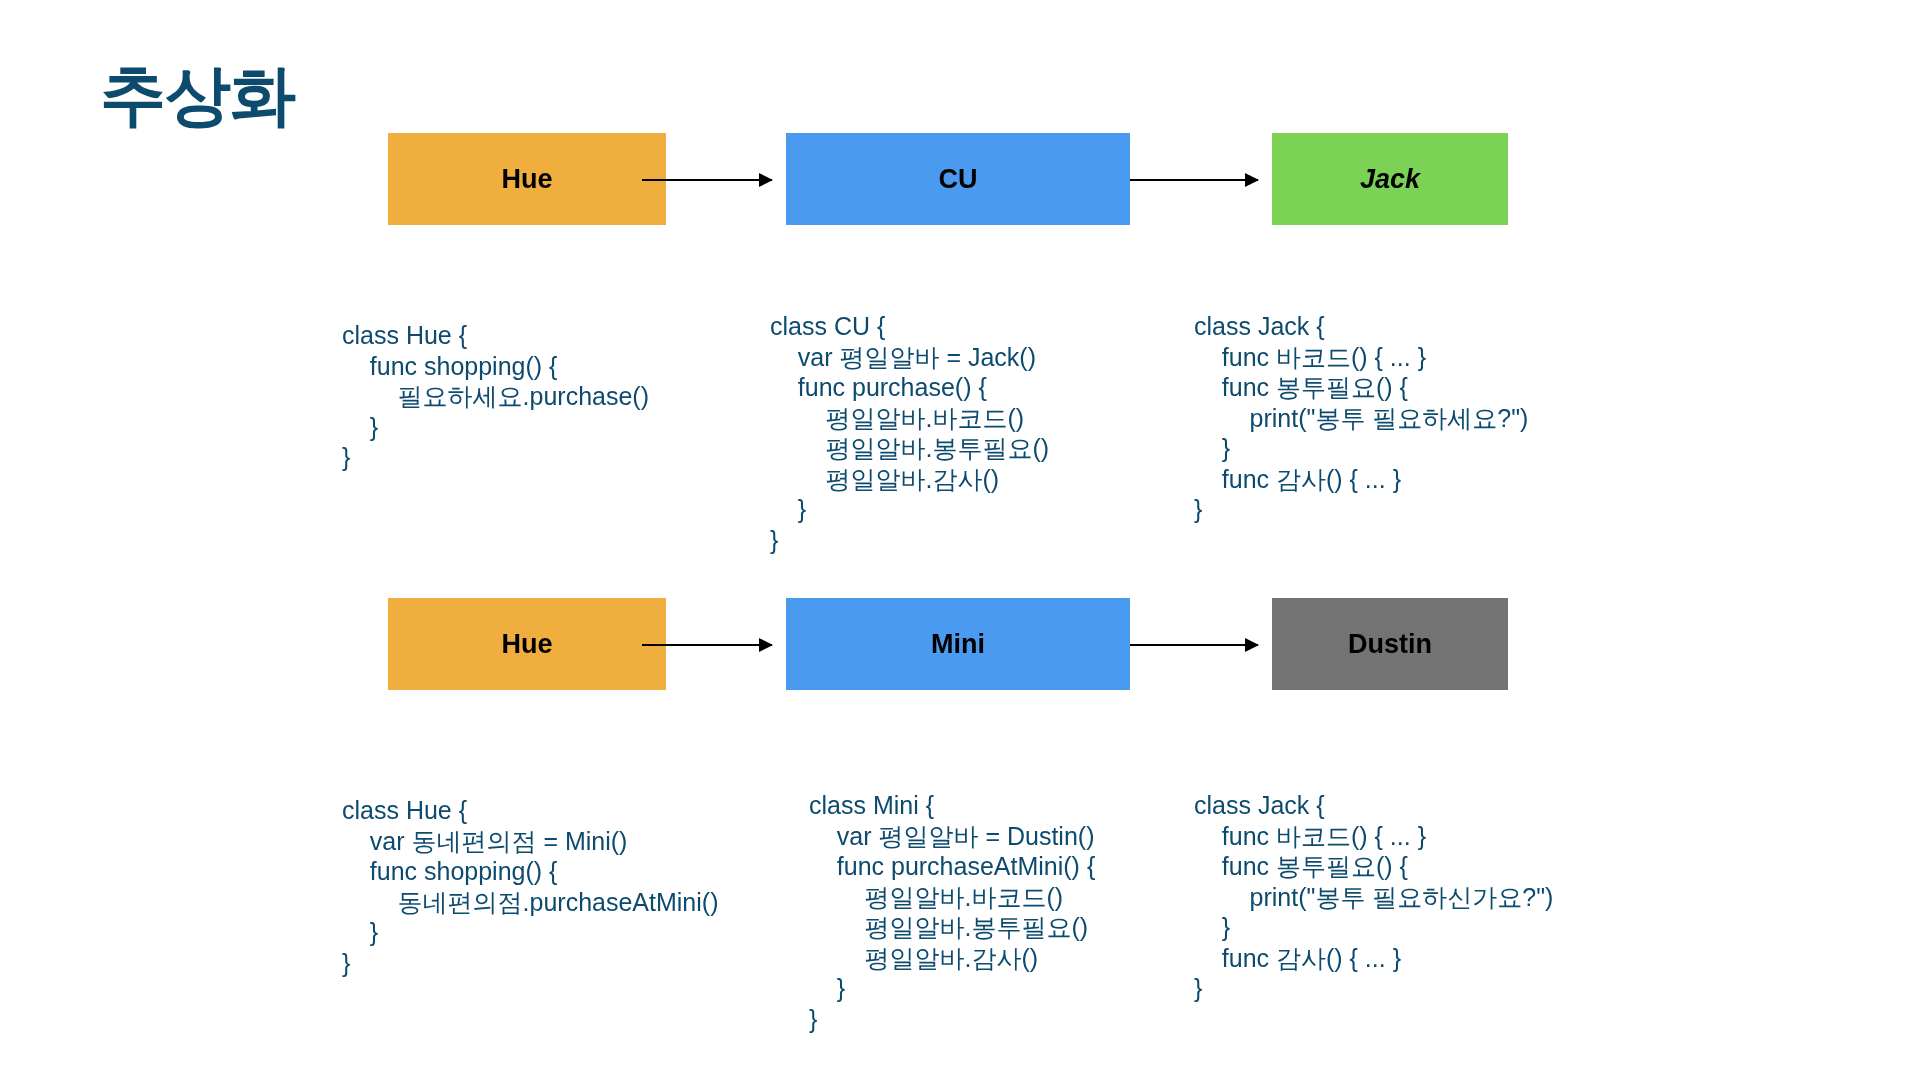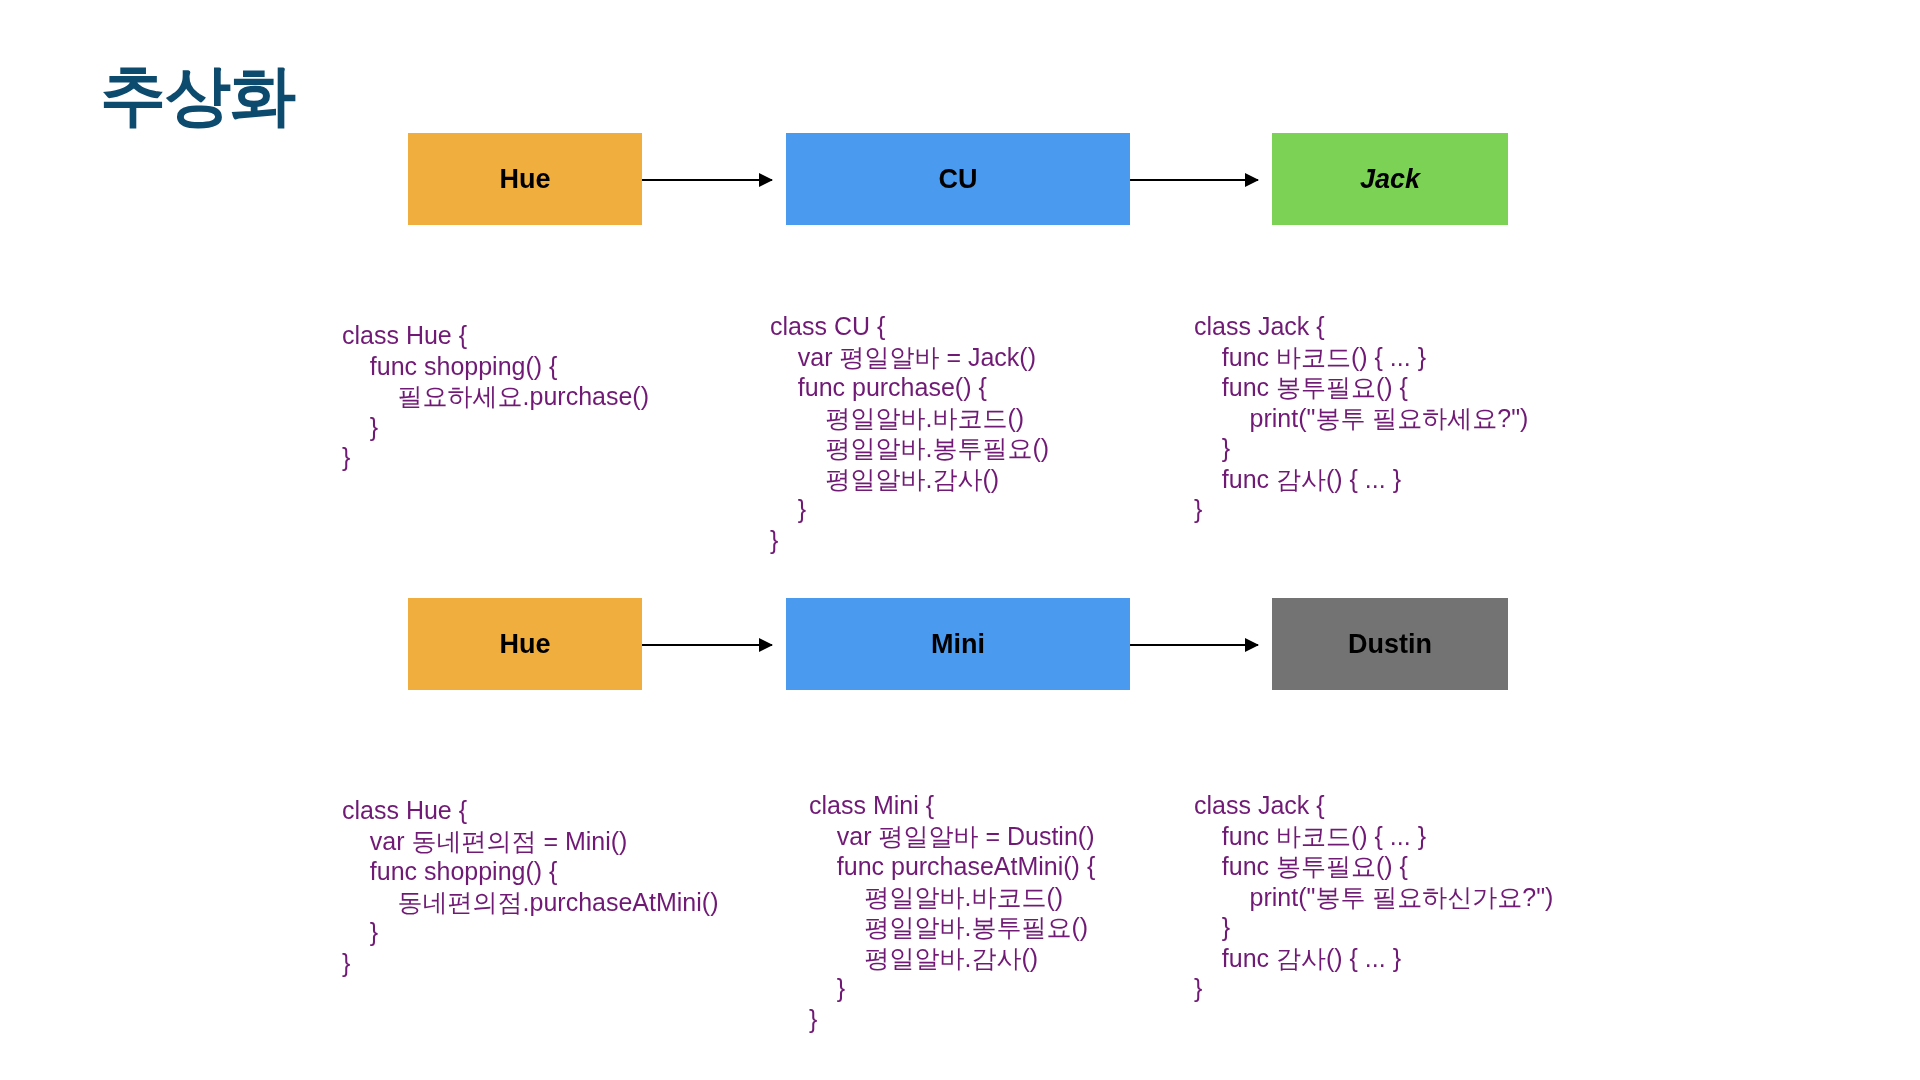--- a/index.html
+++ b/index.html
@@ -43,21 +43,21 @@
     position: absolute;
     height: 92px;
     display: flex;
     align-items: center;
     justify-content: center;
     color: #000000;
     font-size: 27px;
     font-weight: 700;
     box-sizing: border-box;
   }
-  .node-col-0 { left: 408px;  width: 234px; }
+  .node-col-0 { left: 388px;  width: 278px; }
   .node-col-1 { left: 786px;  width: 344px; }
   .node-col-2 { left: 1272px; width: 236px; }
 
   .flow-arrow {
     position: absolute;
     top: 46px;
     height: 2px;
     background: #000000;
   }
   .flow-arrow::after {
@@ -73,21 +73,21 @@
   }
   .arrow-0 { left: 642px;  width: 130px; }
   .arrow-1 { left: 1130px; width: 128px; }
 
   
   .code-block {
     position: absolute;
     font-family: "Liberation Sans", "DejaVu Sans", sans-serif;
     font-size: 25px;
     line-height: 30.5px;
-    color: #701a75;
+    color: #0c4a6e;
     white-space: pre;
     font-weight: 400;
   }
   .code-block .code-line { display: block; }
 
   #code-r0-c0 { left: 342px;  top: 295px; }
   #code-r0-c1 { left: 770px;  top: 286px; }
   #code-r0-c2 { left: 1194px; top: 286px; }
 
   #code-r1-c0 { left: 342px;  top: 770px; }

